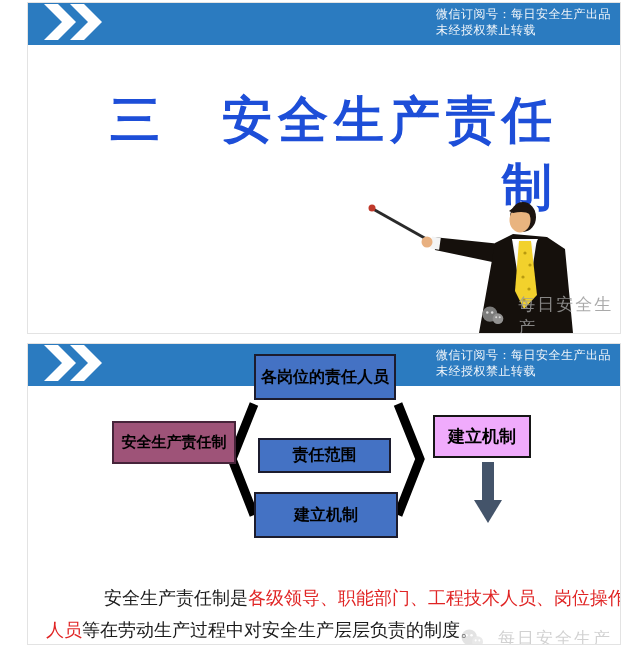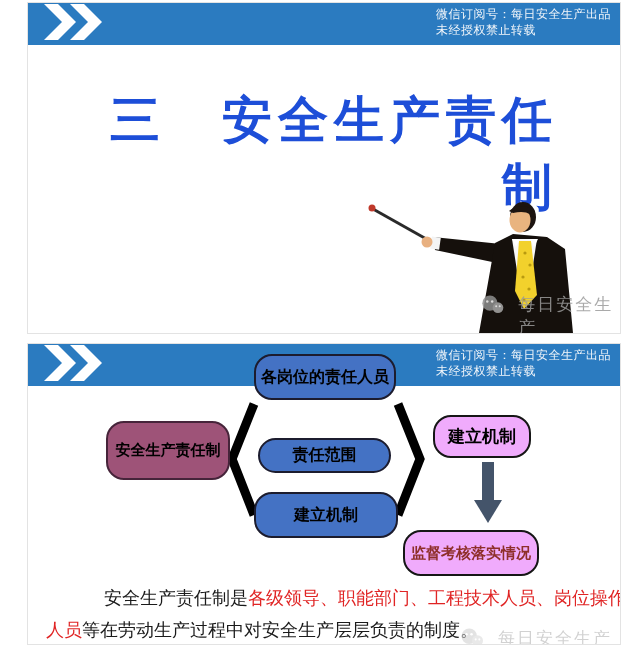--- a/index.html
+++ b/index.html
@@ -45,45 +45,45 @@
     text-align:right;
     font-family:"DejaVu Serif", serif;
     font-weight:bold;
     font-size:50px;
     letter-spacing:6px;
     color:#1d4ed8;
   }
   .presenter{position:absolute;left:335px;top:184px;width:240px;height:146px;}
   .watermark{
     position:absolute;
-    display:flex;align-items:flex-start;gap:14px;
+    display:flex;align-items:center;gap:14px;
     color:#9b9b9b;
     font-size:17px;
     letter-spacing:2px;
     opacity:0.85;
   }
   #wm1{left:453px;top:290px;}
   #wm2{right:8px;bottom:-6px;opacity:0.45;}
 
   
   .dbox{
     position:absolute;
     box-sizing:border-box;
     border:2px solid #1c1c2e;
-    border-radius:18px;
+    border-radius:0;
     display:flex;align-items:center;justify-content:center;
     font-weight:700;
     color:#000;
     z-index:2;
   }
   .dbox.blue{background:#4472c4;}
   .dbox.purple{background:#9e5378;border-color:#46243a;}
   .dbox.orange{background:#f0abfc;border-color:#161616;}
   #box-item-0{left:226px;top:10px;width:142px;height:46px;font-size:16px;}
-  #box-subject{left:78px;top:77px;width:124px;height:59px;font-size:15px;}
+  #box-subject{left:84px;top:77px;width:124px;height:43px;font-size:15px;}
   #box-item-1{left:230px;top:94px;width:133px;height:35px;font-size:16px;}
   #box-item-2{left:226px;top:148px;width:144px;height:46px;font-size:16px;}
   #box-action{left:405px;top:71px;width:98px;height:43px;font-size:17px;}
   #box-outcome{
     left:375px;top:186px;width:136px;height:46px;
     font-family:"DejaVu Serif", serif;
     font-size:15px;color:#8e2f2a;font-weight:700;
   }
   .brace{position:absolute;z-index:1;}
   #brace-left{left:196px;top:56px;}
@@ -167,21 +167,20 @@
         <div>微信订阅号：每日安全生产出品</div>
         <div>未经授权禁止转载</div>
       </div>
     </div>
 
     <div class="dbox blue" id="box-item-0">各岗位的责任人员</div>
     <div class="dbox purple" id="box-subject">安全生产责任制</div>
     <div class="dbox blue" id="box-item-1">责任范围</div>
     <div class="dbox blue" id="box-item-2">建立机制</div>
     <div class="dbox orange" id="box-action">建立机制</div>
-    <div class="dbox orange" id="box-outcome">监督考核落实情况</div>
 
     <svg class="brace" id="brace-left" width="36" height="120" viewBox="0 0 36 120">
       <polyline points="30,4 8,59 30,115" fill="none" stroke="#000000" stroke-width="9"></polyline>
     </svg>
     <svg class="brace" id="brace-right" width="36" height="120" viewBox="0 0 36 120">
       <polyline points="6,4 28,59 6,115" fill="none" stroke="#000000" stroke-width="9"></polyline>
     </svg>
 
     <svg id="down-arrow" width="38" height="62" viewBox="0 0 38 62">
       <rect x="13" y="0" width="12" height="40" fill="#44546a"></rect>

